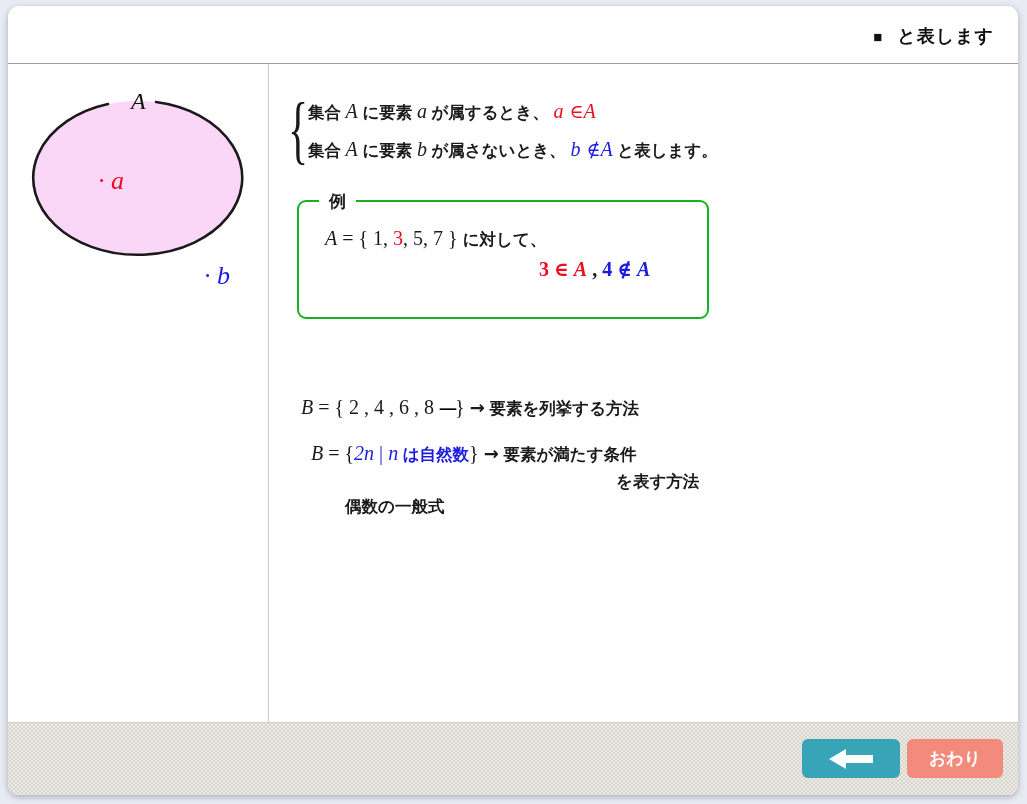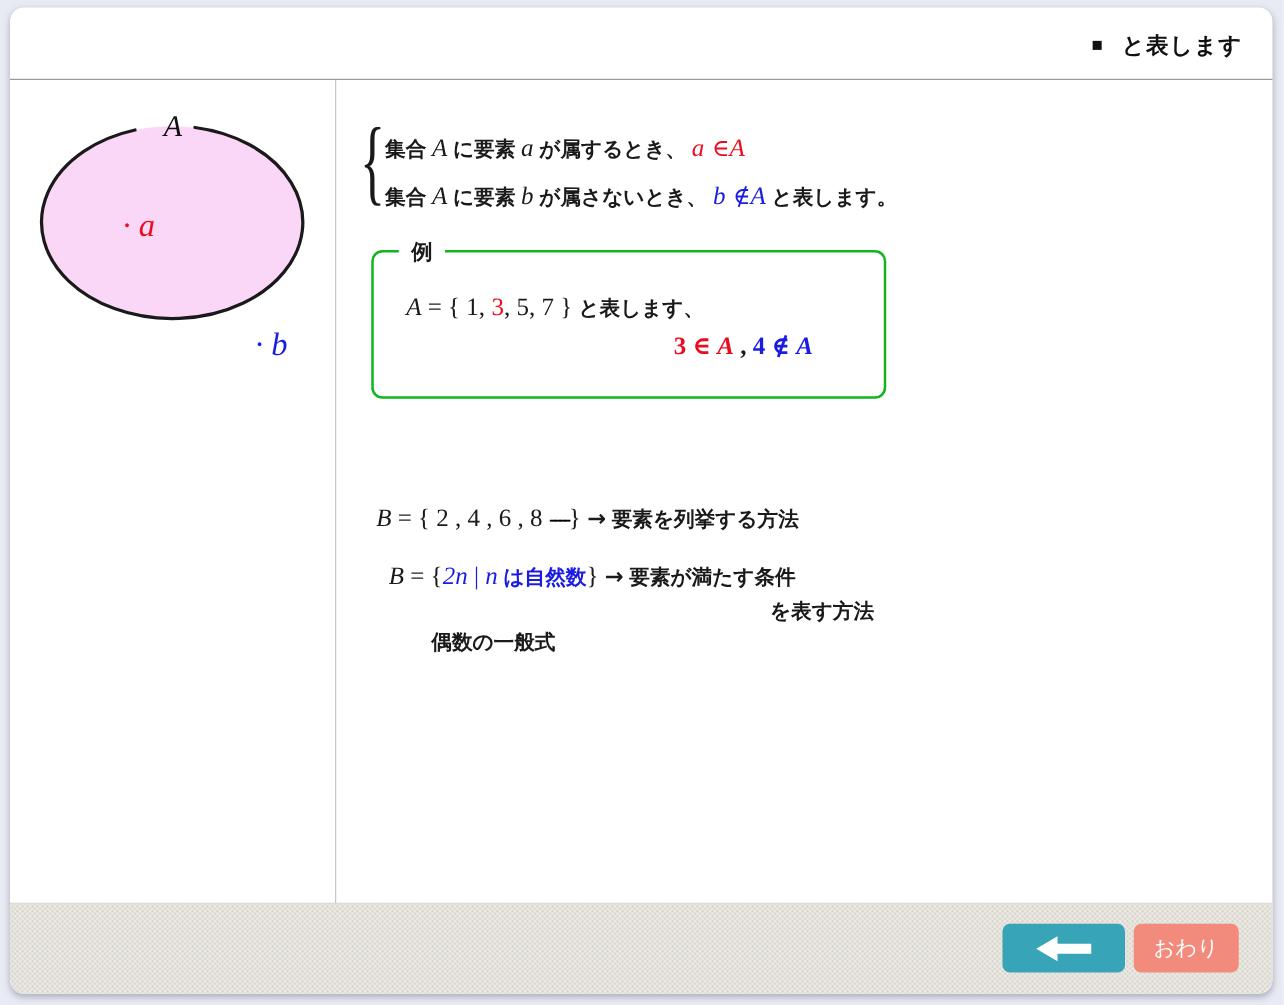--- a/index.html
+++ b/index.html
@@ -26,42 +26,42 @@
   .divider{position:absolute;left:260px;top:58px;width:1px;height:659px;background:#c6c6c6;}
   
   .jp{font-family:"Liberation Sans",sans-serif;font-weight:bold;font-size:16.5px;color:#1a1a1a;}
   .mi{font-family:"Liberation Serif","DejaVu Serif",serif;font-style:italic;font-size:20px;color:#1a1a1a;}
   .sf{font-family:"Liberation Serif","DejaVu Serif",serif;font-size:20px;color:#1a1a1a;}
   .sym{font-family:"DejaVu Serif","Liberation Serif",serif;font-size:19px;color:#1a1a1a;}
   .red{color:#ea0d20;}
   .blue{color:#1c1ce0;}
   .arrow{font-family:"DejaVu Sans",sans-serif;font-weight:bold;font-size:18px;color:#1a1a1a;}
   .dash{font-family:"Liberation Serif",serif;font-size:18px;letter-spacing:-2px;font-weight:bold;}
-  .line{white-space:nowrap;line-height:36px;}
+  .line{white-space:nowrap;line-height:20px;}
   
   .brace{position:absolute;left:280px;top:84px;height:78px;
     font-family:"Liberation Serif",serif;font-size:76px;line-height:78px;font-weight:400;
     color:#1a1a1a;transform:scaleX(.55);transform-origin:left center;}
   
   .ex-box{position:absolute;left:289px;top:194px;width:408px;height:115px;
     border:2.5px solid #12b41f;border-radius:9px;}
   .ex-legend{position:absolute;left:20px;top:-12px;background:#ffffff;
     padding:0 10px;font-size:17px;font-weight:bold;color:#1a1a1a;}
   
   .footer{position:absolute;left:0;bottom:0;width:100%;height:72px;
     border-top:1px solid #d2cfc9;border-radius:0 0 11px 11px;
     background-color:#edebe6;
     background-image:radial-gradient(#d8d5cd 1px, transparent 1.15px),
                      radial-gradient(#d8d5cd 1px, transparent 1.15px);
     background-size:4px 4px;background-position:0 0,2px 2px;}
   .btn{position:absolute;top:16px;height:39px;border:none;border-radius:6px;
     cursor:pointer;display:flex;align-items:center;justify-content:center;}
   .btn-back{left:794px;width:98px;background:#38a4b8;}
-  .btn-end{left:899px;width:84px;background:#f28b7c;
-    color:#ffffff;font-weight:normal;font-size:17px;font-family:"Liberation Sans",sans-serif;}
+  .btn-end{left:899px;width:96px;background:#f28b7c;
+    color:#ffffff;font-weight:bold;font-size:17px;font-family:"Liberation Sans",sans-serif;}
 </style>
 </head>
 <body>
 
 <div class="card">
 
   <div class="header">
     <div class="header-title">
       <span class="bullet">■</span>
       <span>と表します</span>
@@ -84,21 +84,21 @@
     <span class="jp">集合 </span><span class="mi">A</span><span class="jp"> に要素 </span><span class="mi">a</span><span class="jp"> が属するとき、 </span><span class="mi red">a</span><span class="sym red"> ∈</span><span class="mi red">A</span>
   </div>
 
   <div class="abs line" style="left:300px;top:133px;">
     <span class="jp">集合 </span><span class="mi">A</span><span class="jp"> に要素 </span><span class="mi">b</span><span class="jp"> が属さないとき、 </span><span class="mi blue">b</span><span class="sym blue"> ∉</span><span class="mi blue">A</span><span class="jp"> と表します。</span>
   </div>
 
   <div class="ex-box">
     <span class="ex-legend">例</span>
     <div class="abs line" style="left:26px;top:26px;">
-      <span class="mi">A</span><span class="sf"> = { 1, </span><span class="sf red">3</span><span class="sf">, 5, 7 } </span><span class="jp">と表します、</span>
+      <span class="mi">A</span><span class="sf"> = { 1, </span><span class="sf red">3</span><span class="sf">, 5, 7 } </span><span class="jp">に対して、</span>
     </div>
     <div class="abs line" style="left:240px;top:57px;font-weight:bold;">
       <span class="sf red">3 ∈ </span><span class="mi red">A</span><span class="sf"> , </span><span class="sf blue">4 ∉ </span><span class="mi blue">A</span>
     </div>
   </div>
 
 
   <div class="abs line" style="left:293px;top:391px;">
     <span class="mi">B</span><span class="sf"> = { 2 , 4 , 6 , 8 </span><span class="dash">----</span><span class="sf">} </span><span class="arrow">→</span><span class="jp"> 要素を列挙する方法</span>
   </div>

